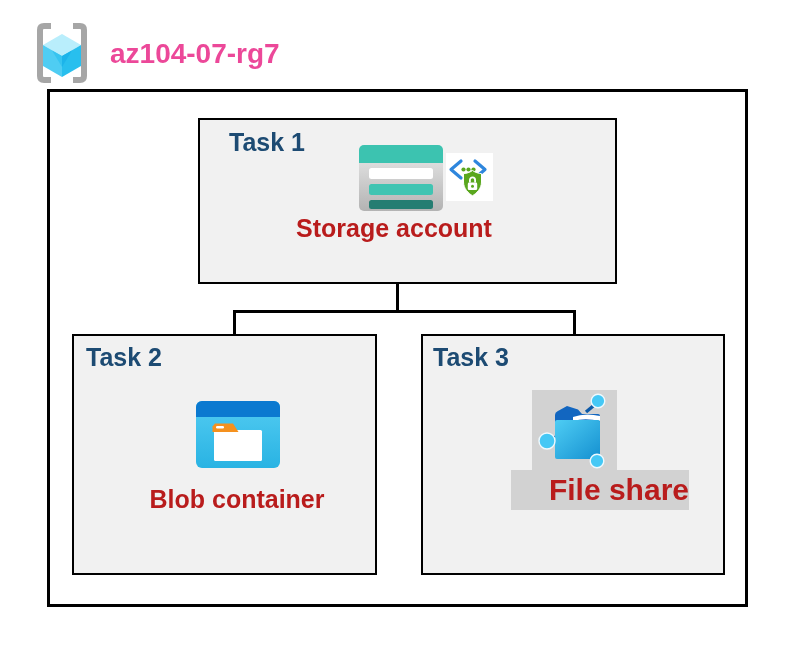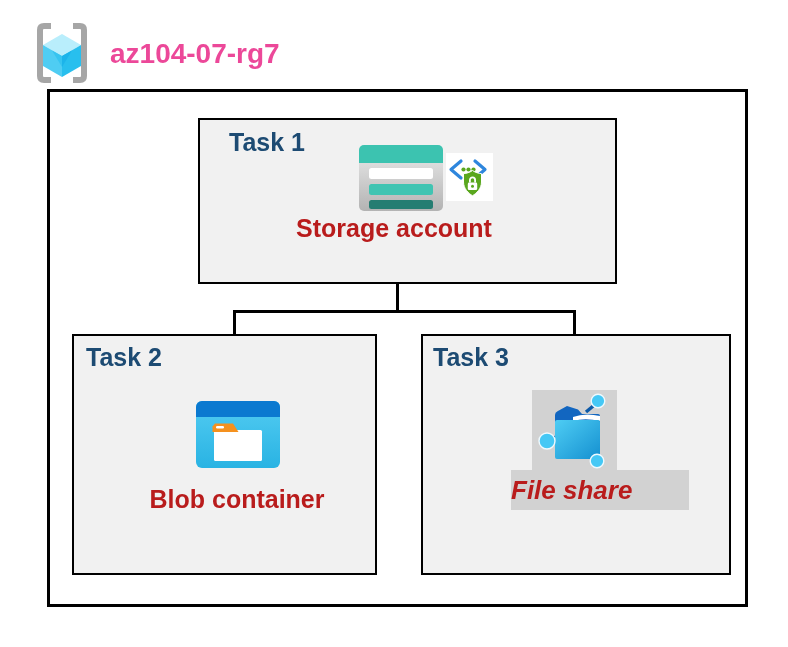--- a/index.html
+++ b/index.html
@@ -14,21 +14,21 @@
     color:#ec4899;letter-spacing:0;white-space:nowrap;
   }
   
   .outer-box{
     position:absolute;left:47px;top:89px;width:695px;height:512px;
     border:3px solid #000;background:#ffffff;
   }
   .task-box{position:absolute;border:2px solid #000;background:#f1f1f1;}
   .task1{left:198px;top:103px;width:415px;height:162px;margin-top:15px;}
   .task2{left:72px;top:334px;width:301px;height:237px;}
-  .task3{left:421px;top:334px;width:300px;height:237px;padding-left:6px;}
+  .task3{left:421px;top:334px;width:300px;height:237px;}
   .task-label{
     position:absolute;font-size:25px;font-weight:700;color:#1d4b73;
     white-space:nowrap;line-height:1;
   }
   .task1 .task-label{left:29px;top:10px;}
   .task2 .task-label{left:12px;top:9px;}
   .task3 .task-label{left:10px;top:9px;}
   .resource-label{
     position:absolute;font-size:25px;font-weight:700;color:#b91c1c;
     text-align:center;white-space:nowrap;line-height:1;
@@ -48,21 +48,21 @@
   }
   
   .blob-icon{position:absolute;left:122px;top:65px;width:84px;height:67px;}
   
   .fs-square{position:absolute;left:109px;top:54px;width:85px;height:80px;background:#d2d2d2;}
   .fs-svg{position:absolute;left:0;top:0;width:85px;height:80px;overflow:visible;}
   .fs-band{
     position:absolute;left:88px;top:134px;width:178px;height:40px;background:#d2d2d2;
   }
   .fs-band .resource-label{
-    position:static;display:block;text-align:left;line-height:40px;font-size:26px;font-style:italic;
+    position:static;display:block;text-align:right;line-height:40px;font-size:30px;
   }
 </style>
 </head>
 <body>
 
 <div class="stage">
 
   <svg class="rg-icon" viewBox="0 0 56 62">
     <path d="M17 4 H10 Q6 4 6 8 V54 Q6 58 10 58 H17" fill="none" stroke="#a6a6a6" stroke-width="6"></path>
     <path d="M39 4 H46 Q50 4 50 8 V54 Q50 58 46 58 H39" fill="none" stroke="#a6a6a6" stroke-width="6"></path>

